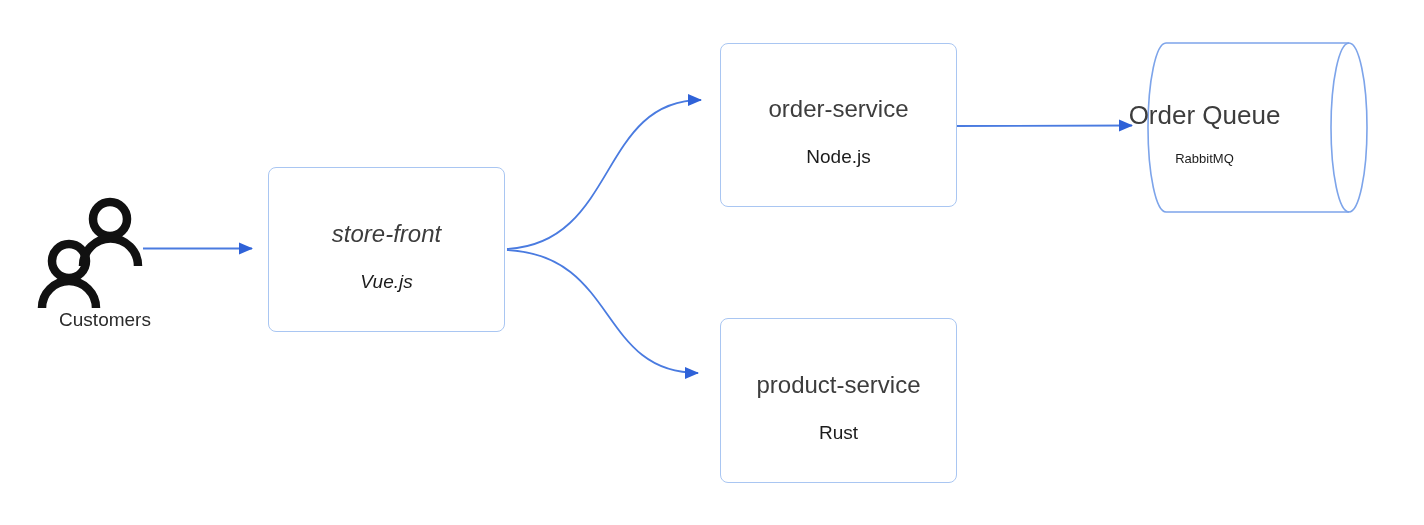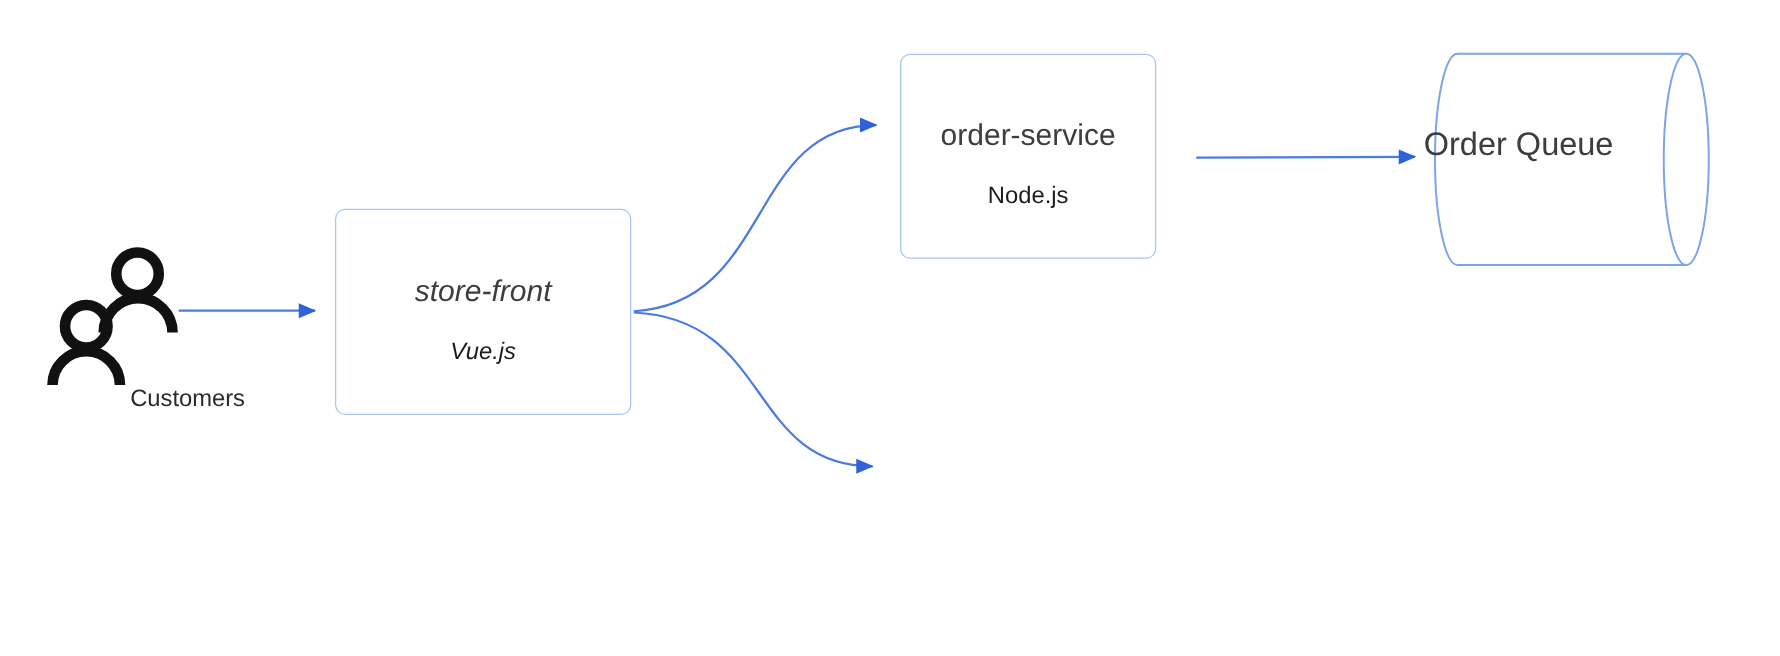--- a/index.html
+++ b/index.html
@@ -35,37 +35,38 @@
     white-space: nowrap;
   }
   .node .subtitle {
     margin-top: 26px;
     font-size: 19px;
     line-height: 15px;
     color: #1c1c1c;
     white-space: nowrap;
   }
   #node-store-front   { left: 268px; top: 167px; width: 237px; height: 165px; font-style: italic; }
-  #node-order-service { left: 720px; top:  43px; width: 205px; height: 164px; padding-top: 51px; }
+  #node-order-service { left: 720px; top:  43px; width: 237px; height: 164px; padding-top: 51px; }
   #node-product-service { left: 720px; top: 318px; width: 237px; height: 165px; }
 
   .queue-label {
     position: absolute;
-    left: 1139px;
+    left: 1104px;
     width: 201px;
+    text-align: center;
     color: #3d3d3d;
   }
   .queue-title   { top: 99px;  font-size: 26px; line-height: 32px; }
   .queue-subtitle{ top: 151px; font-size: 13px; line-height: 16px; color: #1c1c1c; }
 
   .actor-label {
     position: absolute;
-    left: 46px; top: 308px;
+    left: 30px; top: 308px;
     width: 150px;
-    text-align: right;
+    text-align: center;
     font-size: 19px;
     line-height: 23px;
     color: #2b2b2b;
   }
 </style>
 </head>
 <body>
 
 <div class="canvas">
 
@@ -104,16 +105,21 @@
   <div class="node" id="node-store-front">
     <span class="title">store-front</span>
     <span class="subtitle">Vue.js</span>
   </div>
 
   <div class="node" id="node-order-service">
     <span class="title">order-service</span>
     <span class="subtitle">Node.js</span>
   </div>
 
+  <div class="node" id="node-product-service">
+    <span class="title">product-service</span>
+    <span class="subtitle">Rust</span>
+  </div>
 
   <div class="queue-label queue-title">Order Queue</div>
+  <div class="queue-label queue-subtitle">RabbitMQ</div>
 
 </div>
 
 </body></html>

